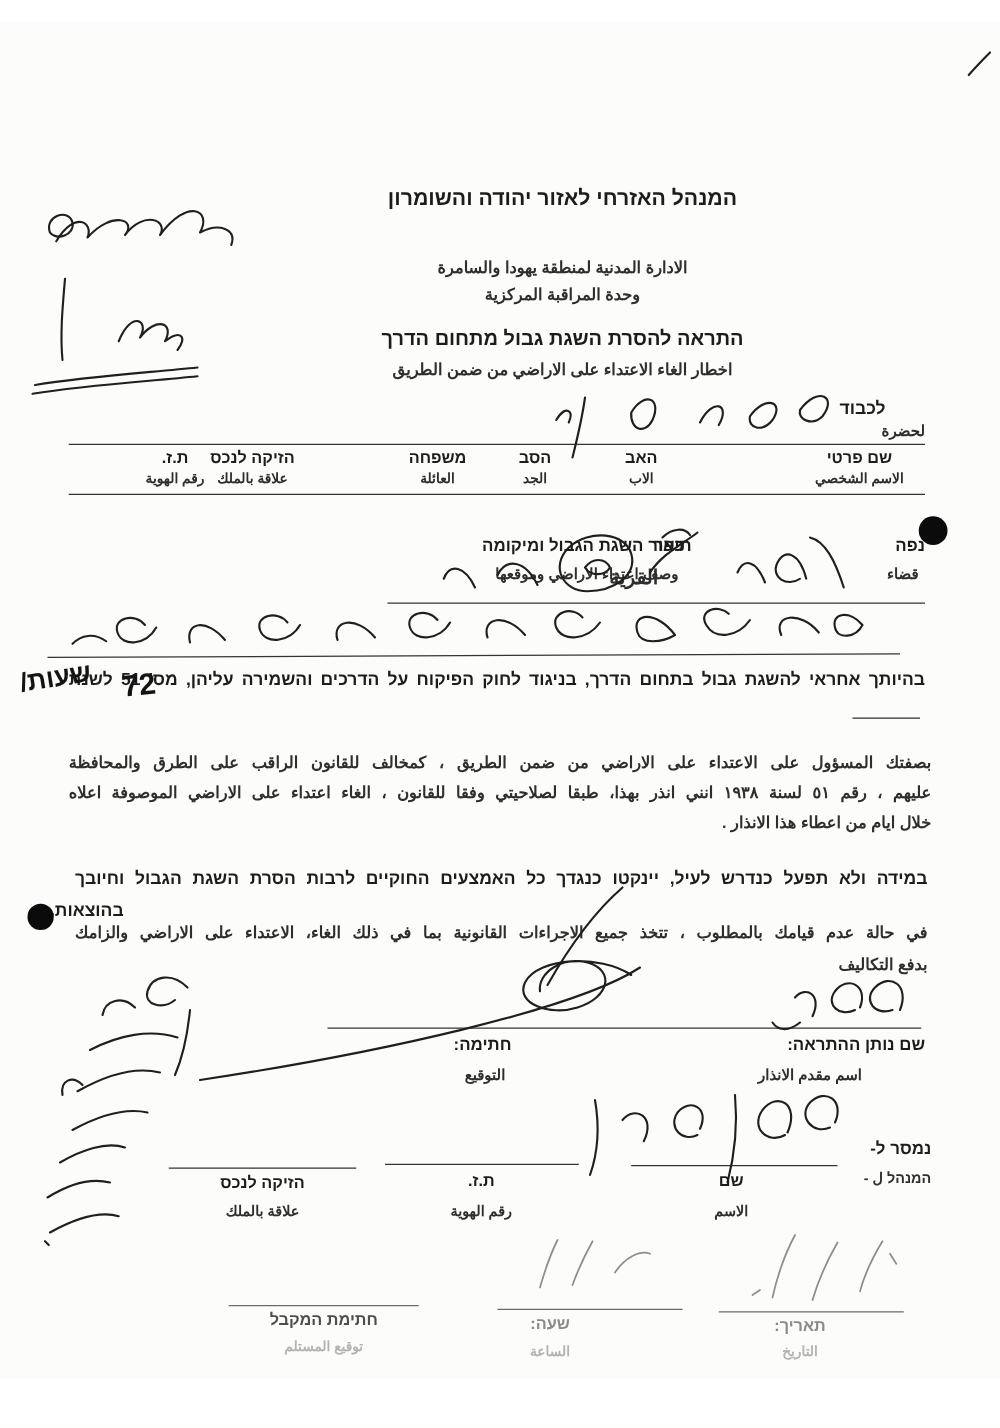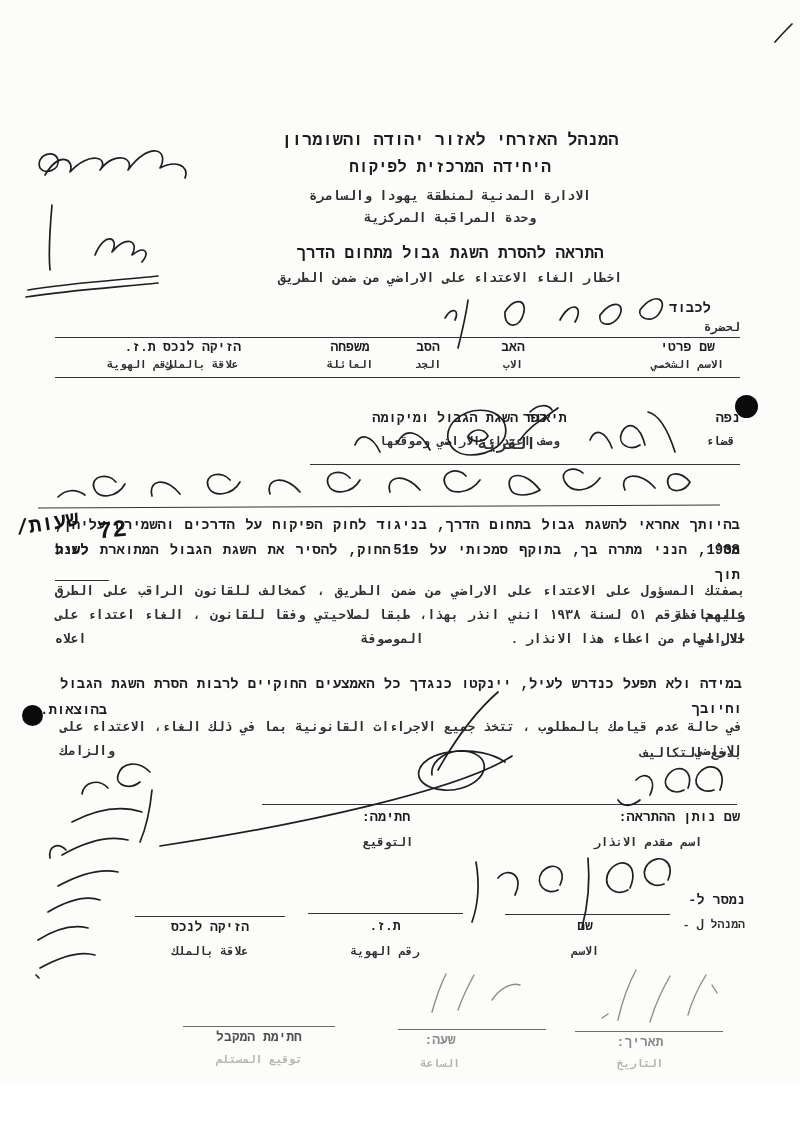--- a/index.html
+++ b/index.html
@@ -1,19 +1,19 @@
 <!DOCTYPE html>
 <html lang="he" dir="rtl"><head>
 <meta charset="utf-8">
 <style>
   html,body{margin:0;padding:0;background:#ffffff;}
   #page{
-    position:relative;width:800px;height:1085px;margin:0 auto;
+    position:relative;width:800px;height:1085px;margin:18px auto;
     background:#fcfcfa;overflow:hidden;
-    font-family:Liberation Mono, monospace;
+    font-family:Liberation Sans, sans-serif;
     direction:rtl;color:#1e1e1e;
   }
   .abs{position:absolute;}
   .ctr{text-align:center;}
   .rt{text-align:right;}
   .he{font-weight:700;color:#1c1c1c;}
   .ar{font-weight:700;color:#2e2e2e;}
   .faded{color:#8a8a8a;}
   .vfaded{color:#b3b3af;}
   .rule{position:absolute;border-top:1.6px solid #343434;height:0;}
@@ -26,21 +26,20 @@
   svg.overlay{position:absolute;left:0;top:0;pointer-events:none;}
   svg.overlay path{fill:none;stroke:#1f1f1f;stroke-width:1.7;stroke-linecap:round;stroke-linejoin:round;}
   svg.overlay g.faint path{stroke:#8d8d8d;stroke-width:1.4;}
 </style>
 </head>
 <body>
 
 <div id="page">
 
   <div class="abs ctr he" style="left:250px;top:131px;width:400px;font-size:17px;">המנהל האזרחי לאזור יהודה והשומרון</div>
-  <div class="abs ctr he" style="left:250px;top:159px;width:400px;font-size:16px;">היחידה המרכזית לפיקוח</div>
   <div class="abs ctr ar" style="left:250px;top:188px;width:400px;font-size:13px;">الادارة المدنية لمنطقة يهودا والسامرة</div>
   <div class="abs ctr ar" style="left:250px;top:210px;width:400px;font-size:13px;">وحدة المراقبة المركزية</div>
 
   <div class="abs ctr he" style="left:250px;top:245px;width:400px;font-size:16px;">התראה להסרת השגת גבול מתחום הדרך</div>
   <div class="abs ctr ar" style="left:250px;top:270px;width:400px;font-size:13px;">اخطار الغاء الاعتداء على الاراضي من ضمن الطريق</div>
 
   <div class="abs rt he" style="left:640px;top:300px;width:100px;font-size:14px;text-align:center;">לכבוד</div>
   <div class="abs rt ar" style="left:640px;top:320px;width:100px;font-size:12px;">لحضرة</div>
 
   <div class="rule" style="left:55px;top:337px;width:685px;"></div>
@@ -70,21 +69,21 @@
   <div class="abs ctr he" style="left:505px;top:411px;width:60px;font-size:13.5px;">כפר</div>
   <div class="abs ctr ar" style="left:477px;top:434px;width:60px;font-size:16px;">القرية</div>
 
   <div class="abs ctr he" style="left:372px;top:411px;width:195px;font-size:13.5px;">תיאור השגת הגבול ומיקומה</div>
   <div class="abs ctr ar" style="left:372px;top:434px;width:195px;font-size:12px;">وصف اعتداء الاراضي وموقعها</div>
 
   <div class="rule" style="left:310px;top:464px;width:430px;"></div>
   <div class="rule" style="left:38px;top:506px;width:682px;transform:rotate(-0.25deg);"></div>
 
   <div class="abs he pline just" style="left:55px;top:513px;width:685px;">בהיותך אחראי להשגת גבול בתחום הדרך, בניגוד לחוק הפיקוח על הדרכים והשמירה עליהן, מס' 51 לשנת</div>
-  <div class="abs he pline just" style="left:55px;top:538px;width:685px;"><span>1938, הנני מתרה בך, בתוקף סמכותי על פי החוק, להסיר את השגת הגבול המתוארת לעיל תוך</span>&nbsp;<span class="blank"></span></div>
+  <div class="abs he pline just" style="left:55px;top:538px;width:685px;">&nbsp;<span class="blank"></span></div>
 
   <div class="abs hw" style="left:98px;top:517px;font-size:24px;transform:rotate(-6deg);">72</div>
   <div class="abs hw" style="left:16px;top:513px;font-size:21px;transform:rotate(-9deg);">שעות/</div>
 
   <div class="abs ar just" style="left:55px;top:580px;width:690px;font-size:13px;line-height:24px;">بصفتك المسؤول على الاعتداء على الاراضي من ضمن الطريق ، كمخالف للقانون الراقب على الطرق والمحافظة</div>
   <div class="abs ar just" style="left:55px;top:604px;width:690px;font-size:13px;line-height:24px;">عليهم ، رقم ٥١ لسنة ١٩٣٨ انني انذر بهذا، طبقا لصلاحيتي وفقا للقانون ، الغاء اعتداء على الاراضي الموصوفة اعلاه</div>
   <div class="abs ar rt" style="left:55px;top:628px;width:690px;font-size:13px;line-height:24px;">خلال ايام من اعطاء هذا الانذار .</div>
 
   <div class="abs he pline just" style="left:60px;top:672px;width:682px;">במידה ולא תפעל כנדרש לעיל, יינקטו כנגדך כל האמצעים החוקיים לרבות הסרת השגת הגבול וחיובך</div>
   <div class="abs he pline" style="left:40px;top:698px;width:120px;text-align:left;">בהוצאות.</div>

